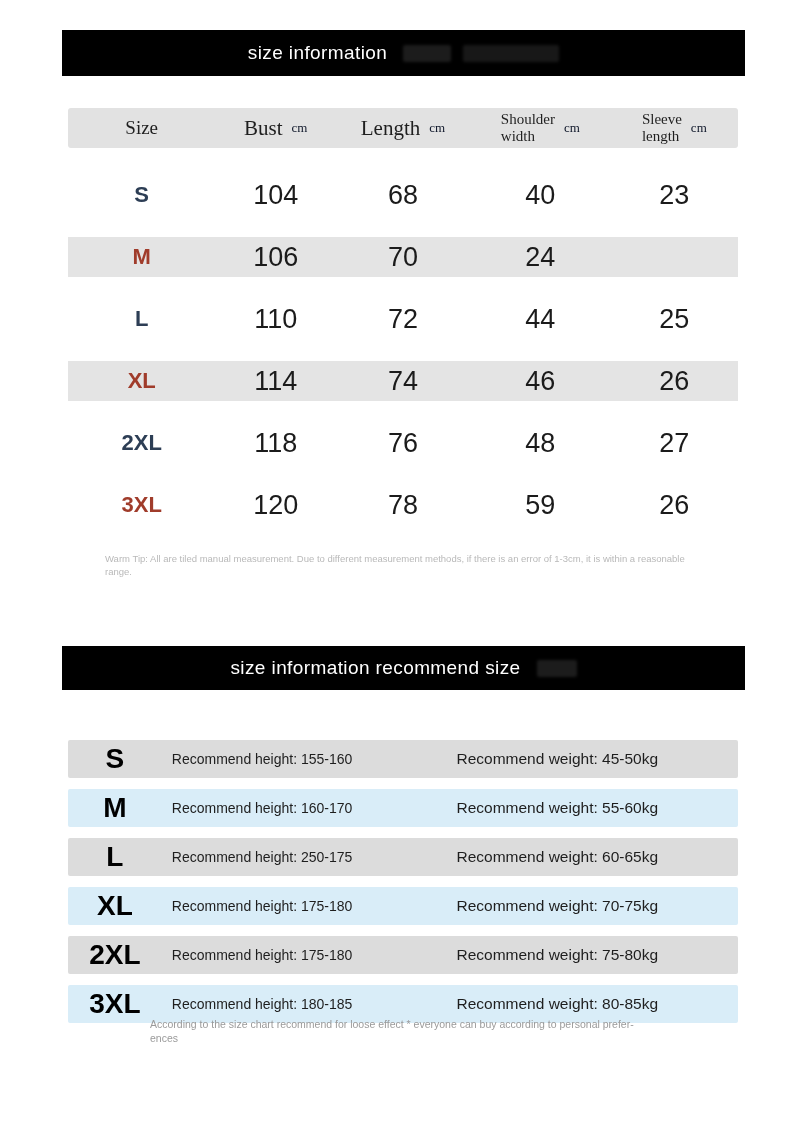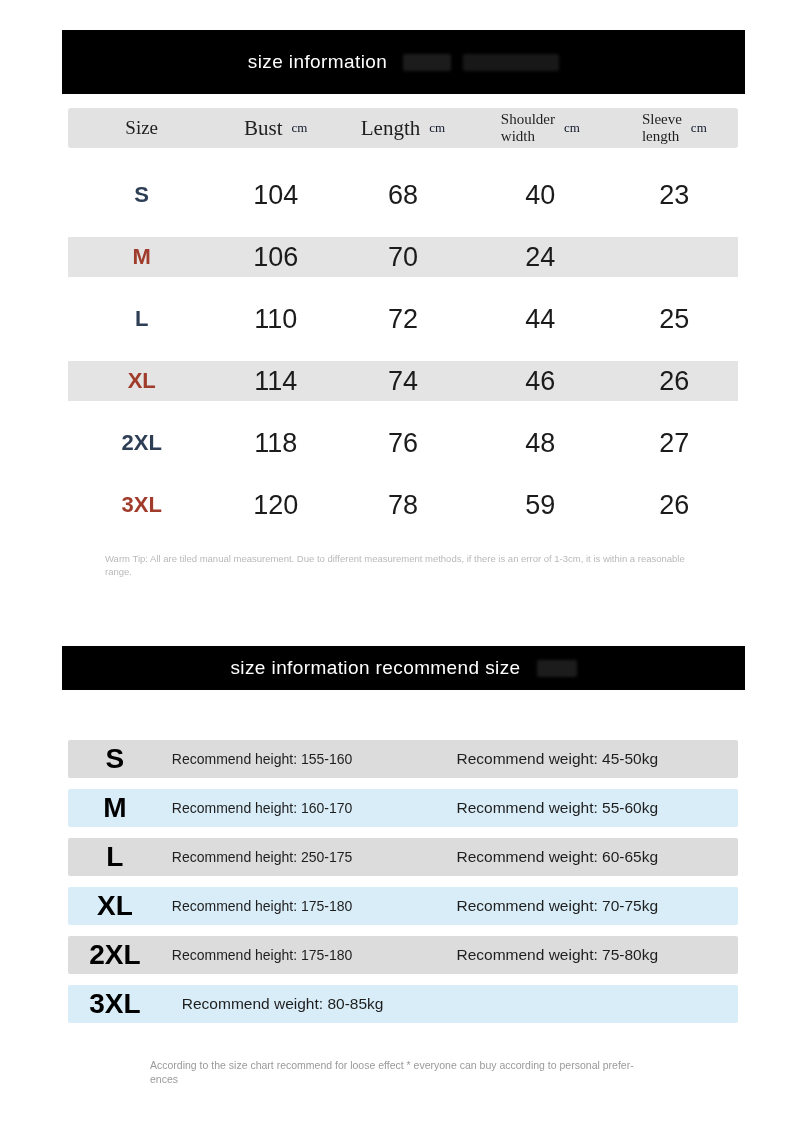--- a/index.html
+++ b/index.html
@@ -5,21 +5,21 @@
   html,body{margin:0;padding:0;}
   body{
     width:800px;height:1126px;position:relative;background:#ffffff;
     font-family:"Liberation Sans",sans-serif;overflow:hidden;
   }
   
   .bar{
     position:absolute;left:62px;width:683px;background:#000000;
     display:flex;align-items:center;justify-content:center;
   }
-  .bar1{top:30px;height:64px;}
+  .bar1{top:30px;height:46px;}
   .bar2{top:646px;height:44px;}
   .bar-title{color:#ffffff;font-size:19px;letter-spacing:.4px;white-space:nowrap;}
   .smudge{height:17px;background:#1c1c1c;border-radius:2px;filter:blur(1.5px);}
   .smudge-a{width:48px;margin-left:16px;}
   .smudge-b{width:96px;margin-left:12px;background:#181818;}
   .bar2 .smudge-a{width:40px;}
 
   
   .t1{position:absolute;left:68px;top:108px;width:670px;}
   .t1-grid{display:grid;grid-template-columns:22% 18% 20% 21% 19%;align-items:center;}
@@ -46,21 +46,21 @@
   .t2{position:absolute;left:68px;top:740px;width:670px;}
   .t2-row{height:38px;margin-bottom:11px;border-radius:2px;
     display:grid;grid-template-columns:14% 41% 45%;align-items:center;}
   .t2-row.gray{background:#dcdcdc;}
   .t2-row.blue{background:#d9edf8;}
   .t2-size{font-size:28px;font-weight:bold;color:#000000;text-align:center;line-height:1;}
   .t2-height{font-size:14px;color:#1e1e1e;padding-left:10px;}
   .t2-weight{font-size:15.5px;color:#1e1e1e;padding-left:20px;}
 
   
-  .footnote{position:absolute;left:150px;top:1059px;width:530px;
+  .footnote{position:absolute;left:150px;top:1018px;width:530px;
     font-size:10.5px;color:#9a9a9a;line-height:1.3;}
   .footnote span{display:block;}
 </style>
 </head>
 <body>
 
 <div class="bar bar1">
   <span class="bar-title">size information</span>
   <span class="smudge smudge-a"></span>
   <span class="smudge smudge-b"></span>
@@ -169,20 +169,21 @@
     <div class="t2-height">Recommend height: 175-180</div>
     <div class="t2-weight">Recommend weight: 70-75kg</div>
   </div>
   <div class="t2-row gray">
     <div class="t2-size">2XL</div>
     <div class="t2-height">Recommend height: 175-180</div>
     <div class="t2-weight">Recommend weight: 75-80kg</div>
   </div>
   <div class="t2-row blue">
     <div class="t2-size">3XL</div>
+    <div class="t2-height">Recommend height: 180-185</div>
     <div class="t2-weight">Recommend weight: 80-85kg</div>
   </div>
 </div>
 
 <div class="footnote">
   <span>According to the size chart recommend for loose effect * everyone can buy according to personal prefer-</span>
   <span>ences</span>
 </div>
 
 </body></html>

